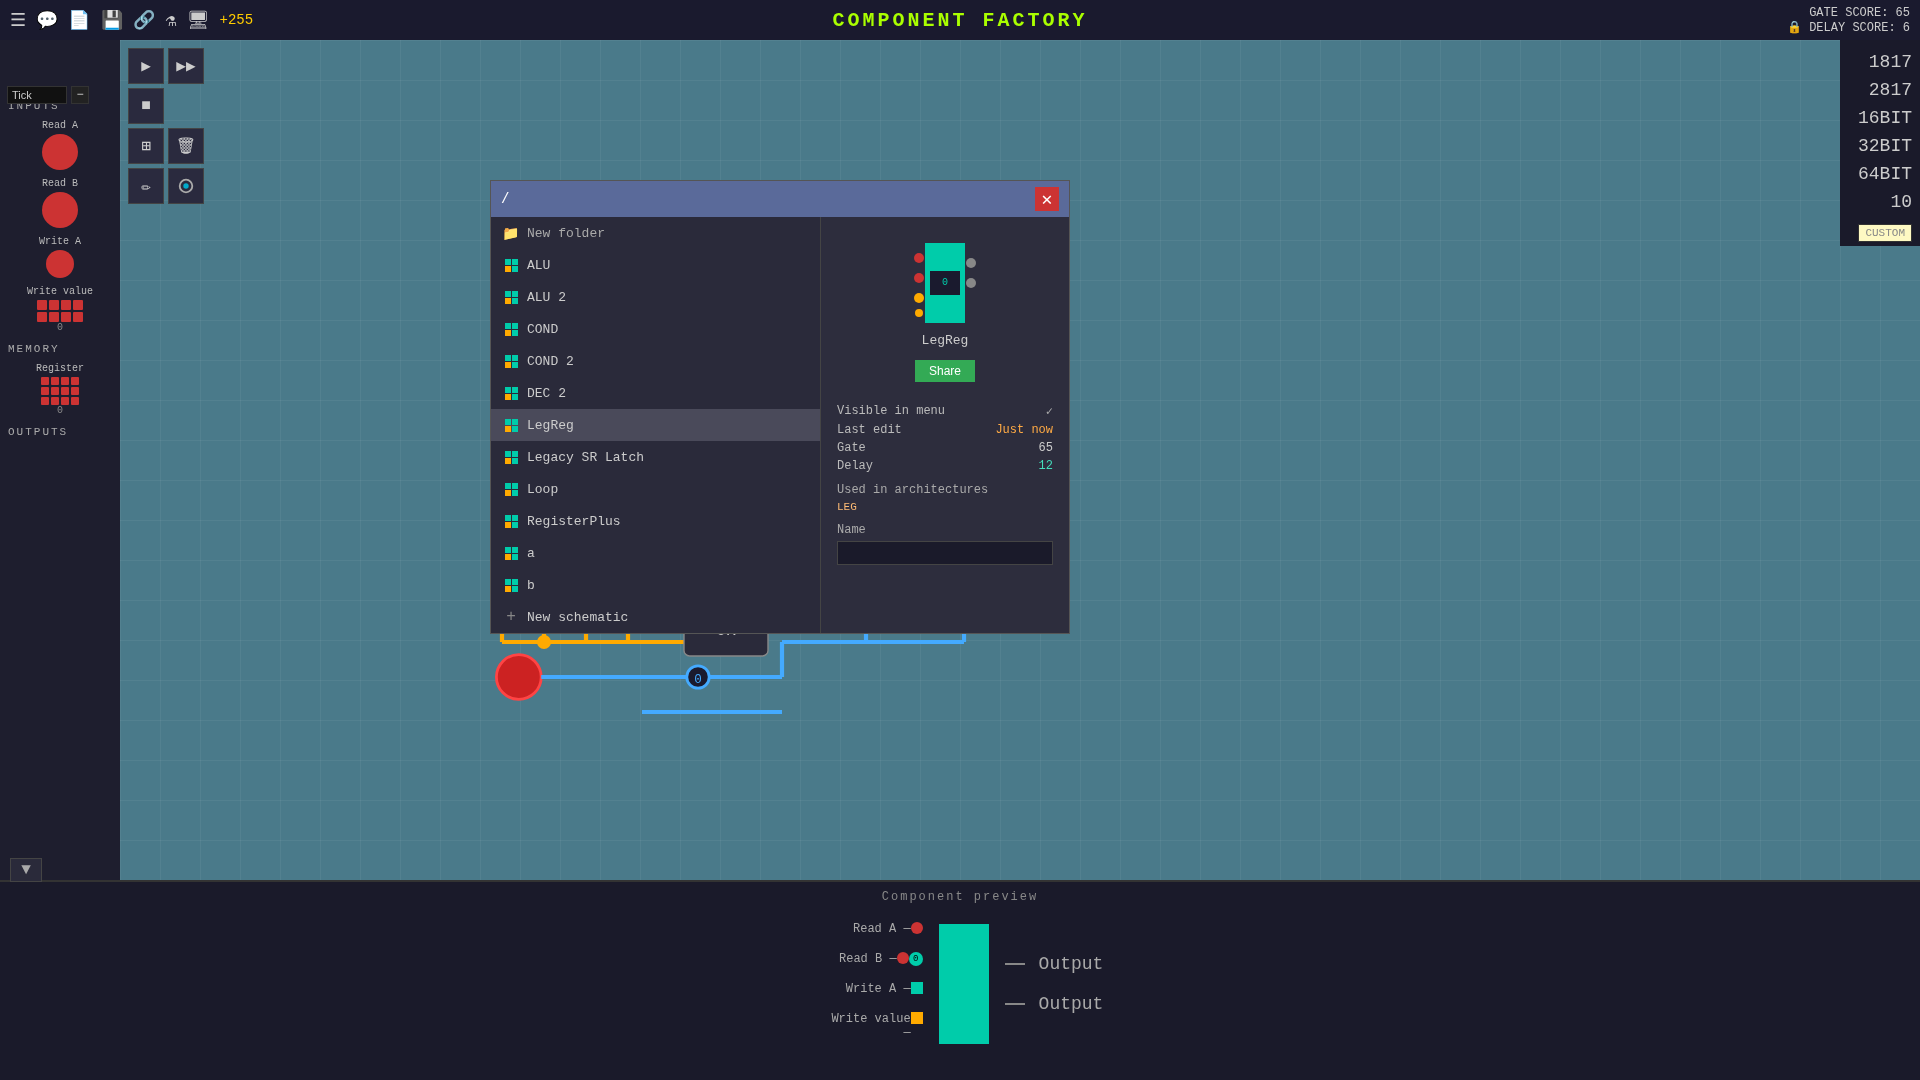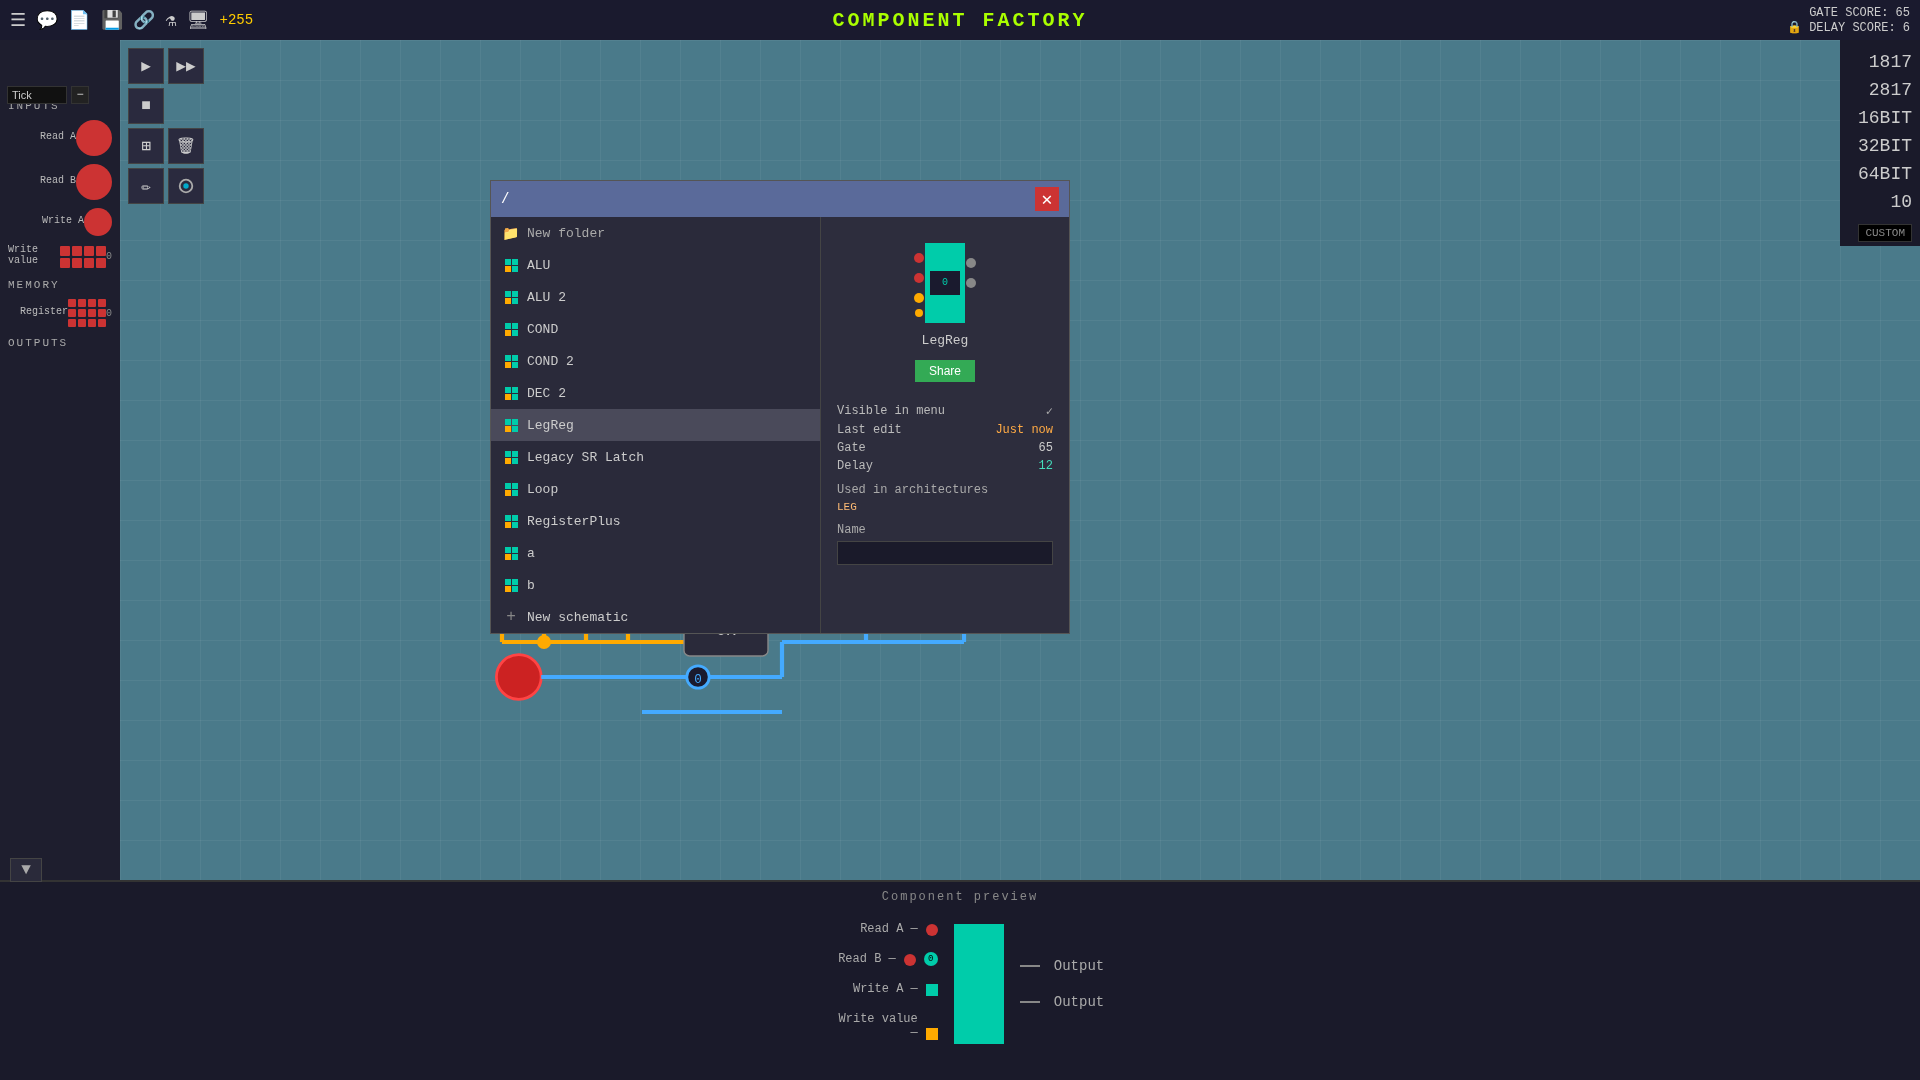--- a/index.html
+++ b/index.html
@@ -83,21 +83,21 @@
     }
     .sidebar-section-title {
       color: #aaa;
       font-size: 11px;
       letter-spacing: 2px;
       margin-bottom: 8px;
       margin-top: 10px;
     }
     .sidebar-item {
       display: flex;
-      flex-direction: row;
+      flex-direction: column;
       align-items: center;
       margin-bottom: 8px;
       justify-content: flex-end;
     }
     .sidebar-item-label {
       font-size: 10px;
       color: #bbb;
       margin-bottom: 3px;
     }
     .sidebar-dot {
@@ -409,22 +409,21 @@
       letter-spacing: 2px;
     }
     .component-preview-area {
       display: flex;
       flex-direction: column;
       align-items: center;
       padding: 10px;
     }
     .preview-io-row {
       display: flex;
-      align-items: flex-end;
-      gap: 8px;
+      align-items: flex-start;
       font-size: 12px;
       color: #aaa;
       margin-bottom: 6px;
     }
     .preview-io-label {
       width: 80px;
       text-align: right;
     }
     .preview-dot-red {
       width: 12px; height: 12px;
@@ -447,21 +446,21 @@
     }
     .preview-line {
       width: 20px; height: 2px;
       background: #888;
     }
     .preview-dot-orange {
       width: 12px; height: 12px;
       background: #ffaa00;
     }
     .preview-output-label {
-      font-size: 14px;
+      font-size: 18px;
       color: #aaa;
       display: flex;
       align-items: center;
       gap: 14px;
     }
 
     
     .right-sidebar {
       position: absolute;
       top: 40px;
@@ -473,21 +472,21 @@
       flex-direction: column;
       align-items: flex-end;
       padding: 4px 8px;
     }
     .score-val {
       font-size: 18px;
       color: #ccc;
       text-align: right;
     }
     .custom-badge {
-      background: #000000;
+      background: #fef9c3;
       color: #888;
       font-size: 11px;
       padding: 2px 6px;
       margin-top: 4px;
       border: 1px solid #333;
     }
   </style>
 </head>
 <body>
 

